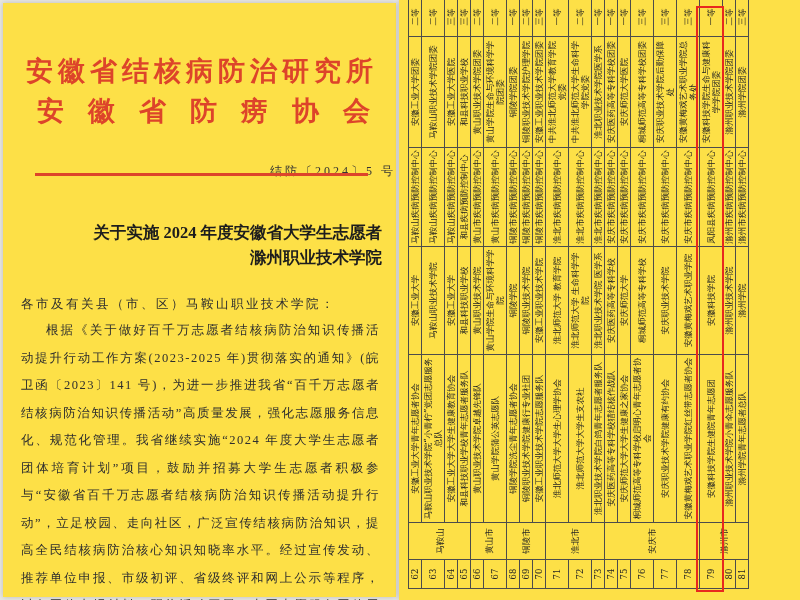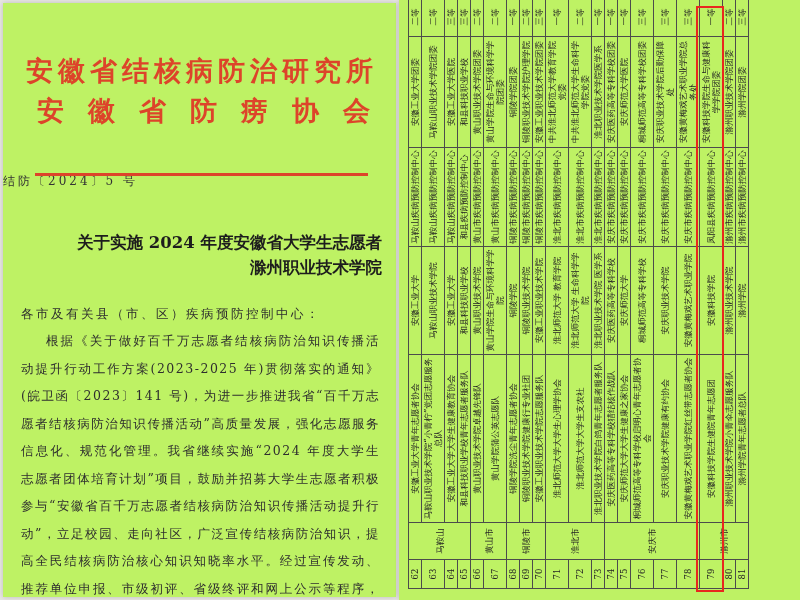--- a/index.html
+++ b/index.html
@@ -1,28 +1,28 @@
 <!DOCTYPE html>
 <html><head>
 <meta charset="utf-8">
 <style>
   html,body{margin:0;padding:0;}
   body{width:800px;height:600px;background:#e7e6e2;overflow:hidden;
        font-family:"DejaVu Serif","Liberation Serif",serif;}
   .stage{position:relative;width:800px;height:600px;}
-  .page{position:absolute;background:#bef264;box-shadow:0 0 5px rgba(0,0,0,.18);}
+  .page{position:absolute;background:#fde047;box-shadow:0 0 5px rgba(0,0,0,.18);font-family:Liberation Serif, serif;}
   .page-left{left:3px;top:3px;width:393px;height:594px;}
   .page-right{left:399px;top:0;width:401px;height:600px;}
 
   
   .org{color:#dd442a;font-weight:bold;text-align:center;margin:0;
        font-size:27px;line-height:40px;}
   .org1{margin-top:48px;letter-spacing:5px;padding-left:5px;}
   .org2{letter-spacing:24px;padding-left:32px;}
-  .docno{text-align:left;color:#333;font-size:12px;margin-top:42px;letter-spacing:3px;}
+  .docno{text-align:right;color:#333;font-size:12px;margin-top:32px;letter-spacing:3px;}
   .rule{position:absolute;left:32px;right:28px;top:170px;height:2.5px;background:#dd442a;}
   .doc-title{color:#1d1d1d;font-weight:bold;text-align:right;font-size:16.5px;
              line-height:25px;margin:40px 14px 0 14px;}
   .salut{color:#2e2e2e;font-size:12.5px;letter-spacing:2.5px;margin:26px 16px 0 18px;}
   .bodytxt{color:#2e2e2e;font-size:12.5px;line-height:27.5px;letter-spacing:1.5px;
            text-align:justify;text-indent:2em;margin:4px 16px 0 18px;}
 
   
   .rot{position:absolute;left:301px;top:116px;width:580px;height:366px;
        transform:rotate(-90deg);transform-origin:center center;}
@@ -48,21 +48,21 @@
 
   <section class="page page-left">
     <h1 class="org org1">安徽省结核病防治研究所</h1>
     <h1 class="org org2">安徽省防痨协会</h1>
     <div class="docno">结防〔2024〕5 号</div>
     <div class="rule"></div>
     <h2 class="doc-title">
       <span>关于实施 2024 年度安徽省大学生志愿者</span><br>
       <span>滁州职业技术学院</span>
     </h2>
-    <p class="salut">各市及有关县（市、区）疾病预防控制中心：</p>
+    <p class="salut">各市及有关县（市、区）马鞍山职业技术学院：</p>
     <p class="bodytxt">根据《关于做好百千万志愿者结核病防治知识传播活动提升行动工作方案(2023-2025 年)贯彻落实的通知》(皖卫函〔2023〕141 号)，为进一步推进我省“百千万志愿者结核病防治知识传播活动”高质量发展，强化志愿服务信息化、规范化管理。我省继续实施“2024 年度大学生志愿者团体培育计划”项目，鼓励并招募大学生志愿者积极参与“安徽省百千万志愿者结核病防治知识传播活动提升行动”，立足校园、走向社区，广泛宣传结核病防治知识，提高全民结核病防治核心知识知晓率水平。经过宣传发动、推荐单位申报、市级初评、省级终评和网上公示等程序，以各团体申报材料、既往活动开展、中国志愿服务网使用等情况为主要评审依据，</p>
   </section>
 
   <section class="page page-right"></section>
   <div class="rot">
     <table class="awards">
       <tbody>
           <tr>
             <td class="c-no">62</td>
             <td class="c-city" rowspan="4">马鞍山</td>

